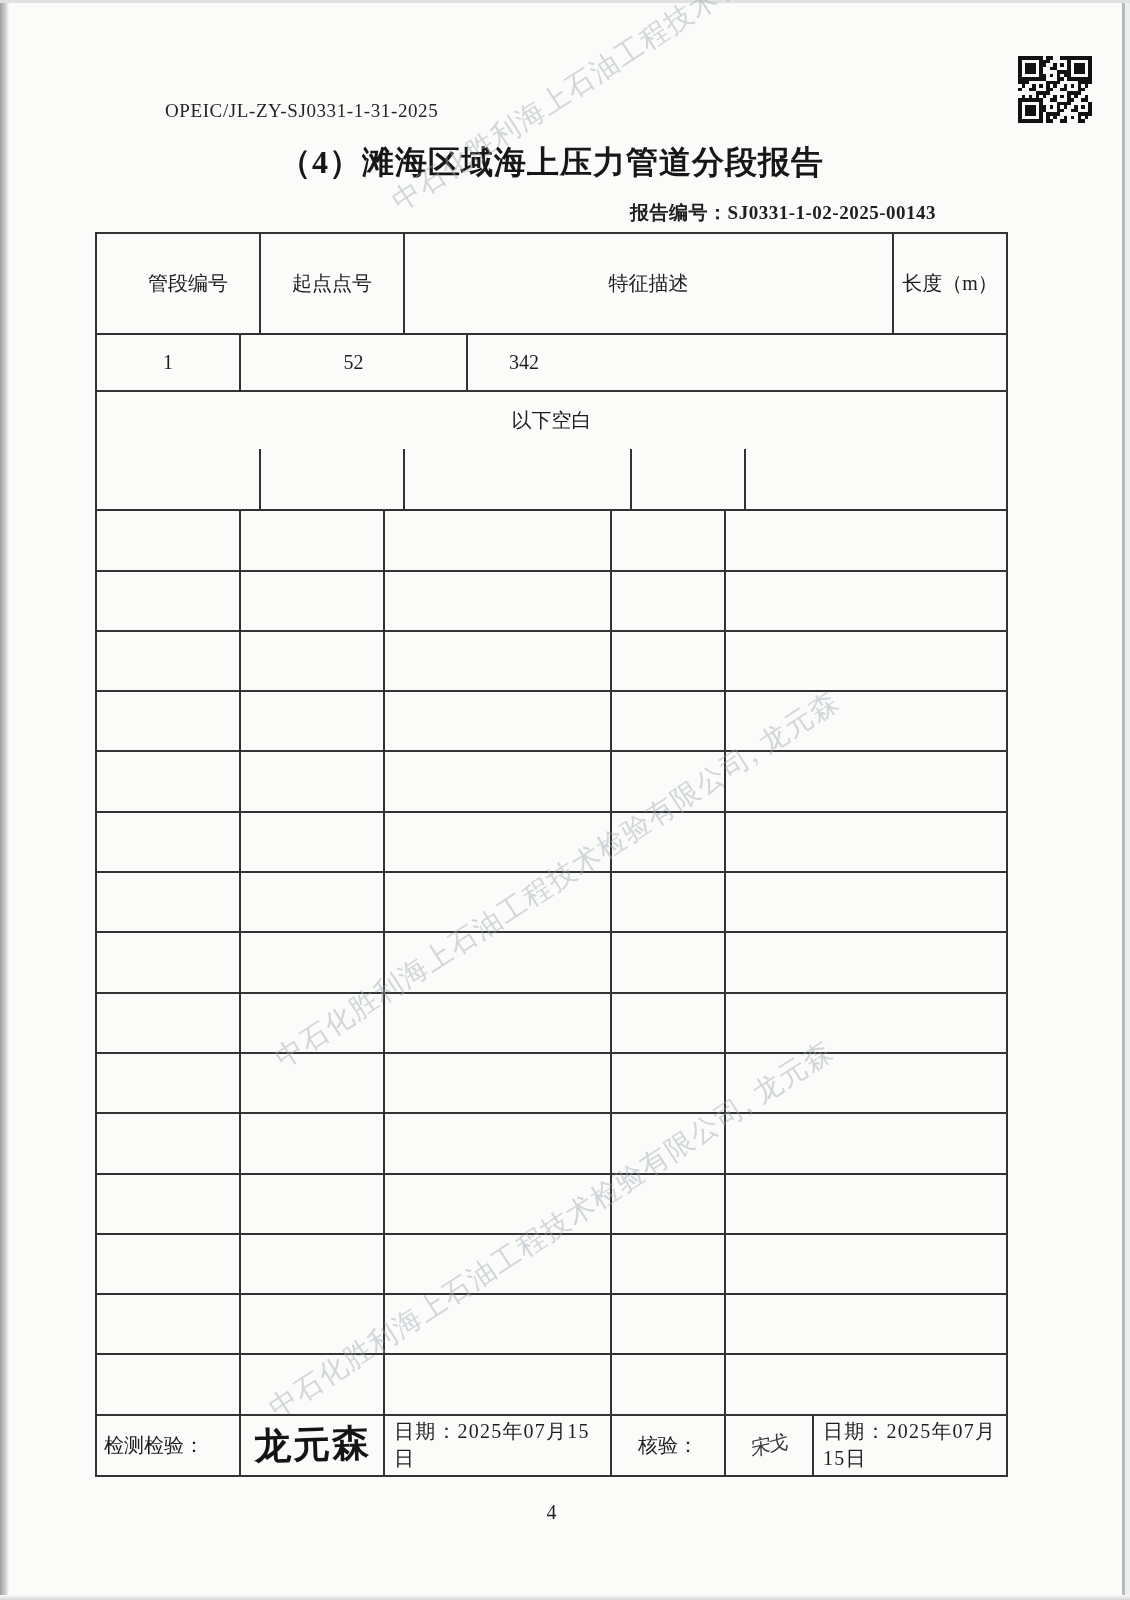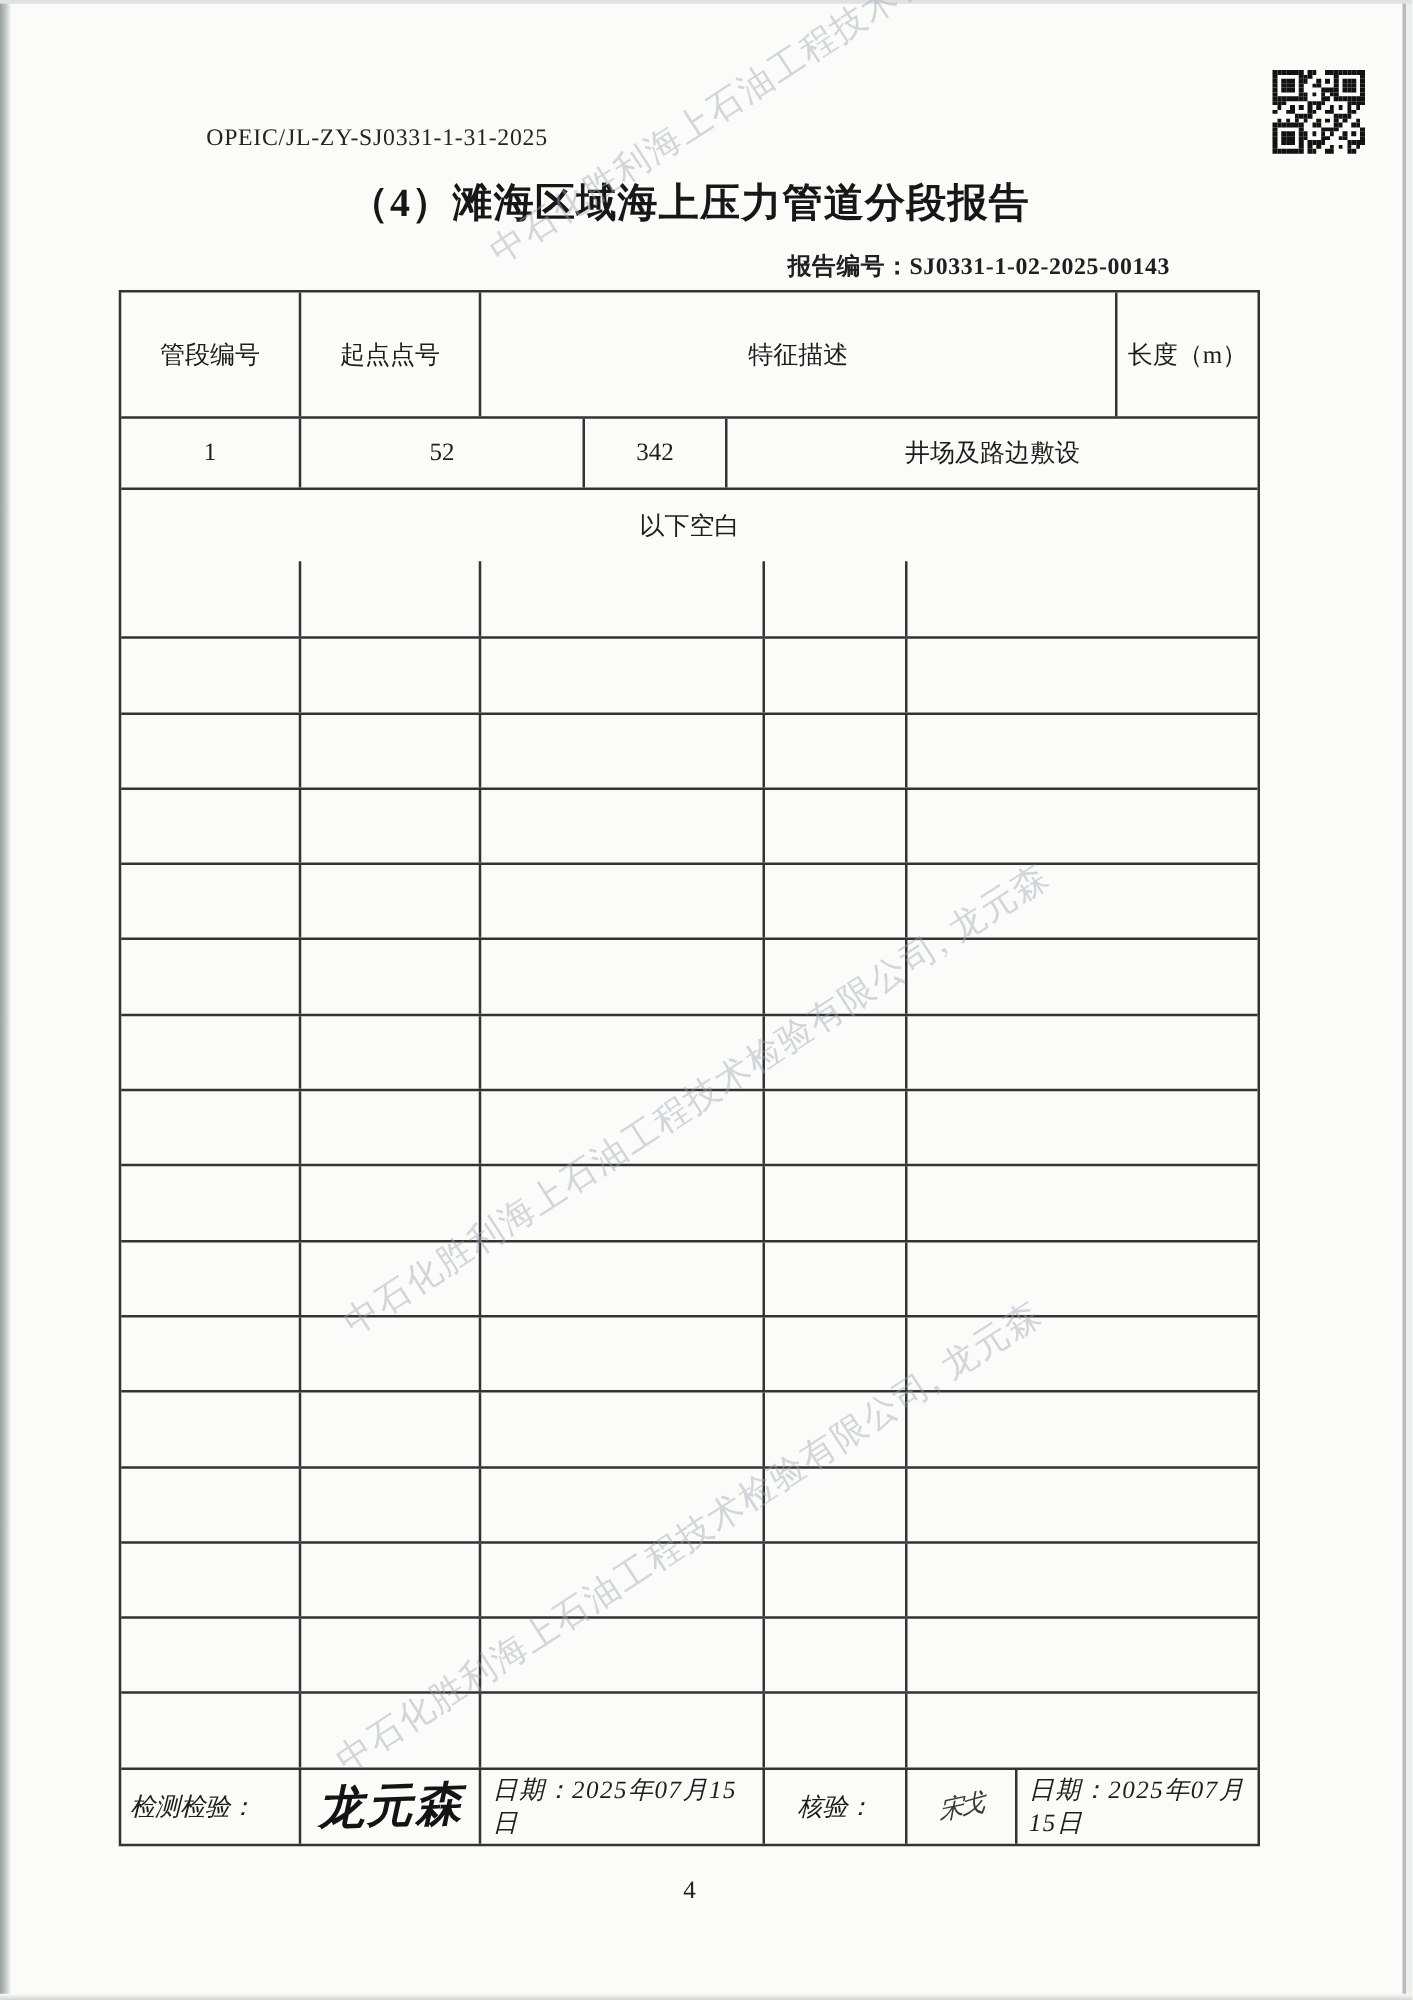--- a/index.html
+++ b/index.html
@@ -43,32 +43,32 @@
     text-align:right; padding-right:72px;
     font-size:19px; font-weight:600; color:#202020; letter-spacing:0.5px;
   }
 
   
   .report-table {
     position:absolute; left:95px; top:232px; width:913px;
     border:2px solid #333; background:transparent;
   }
   .t-row { display:flex; border-top:2px solid #333; }
-  .t-row:first-child { border-top:none; }
+  .t-row:first-child { border-top:none;margin-left:20px; }
   .t-cell {
     border-left:2px solid #333;
     display:flex; align-items:center; justify-content:center;
     font-size:20px; color:#1d1d1d; overflow:hidden;
   }
   .t-cell:first-child { border-left:none; }
   .t-header { height:99px; }
   .t-data   { height:57px; }
   .t-span   { height:59px; }
   .t-empty  { height:60.3px; }
-  .t-footer { height:61px; font-size:19px;font-style:italic; }
+  .t-footer { height:61px; font-size:19px; }
   .c1 { width:142px; } .c2 { width:144px; } .c3 { width:227px; }
   .c4 { width:114px; } .c5 { flex:1; }
   .s1 { width:142px; justify-content:flex-start; padding-left:7px; }
   .s2 { width:144px; }
   .s3 { width:227px; justify-content:flex-start; padding-left:9px; }
   .s4 { width:114px; }
   .s5 { width:88px; }
   .s6 { flex:1; justify-content:flex-start; padding-left:9px; }
   .t-full { flex:1; border-left:none; }
 
@@ -340,21 +340,20 @@
     <div class="t-row t-header" id="hdrRow">
         <div class="t-cell c1">管段编号</div>
         <div class="t-cell c2">起点点号</div>
         <div class="t-cell c5">特征描述</div>
         <div class="t-cell c4">长度（m）</div>
       </div>
     <div class="t-row t-data" id="dataRow">
         <div class="t-cell c1">1</div>
         <div class="t-cell c3">52</div>
         <div class="t-cell c4">342</div>
-        <div class="t-cell c5">井场及路边敷设</div>
       </div>
     <div class="t-row t-span">
       <div class="t-cell t-full">以下空白</div>
     </div>
     <div id="emptyRows">
         <div class="t-row t-empty">
           <div class="t-cell c1"></div>
           <div class="t-cell c2"></div>
           <div class="t-cell c3"></div>
           <div class="t-cell c4"></div>

